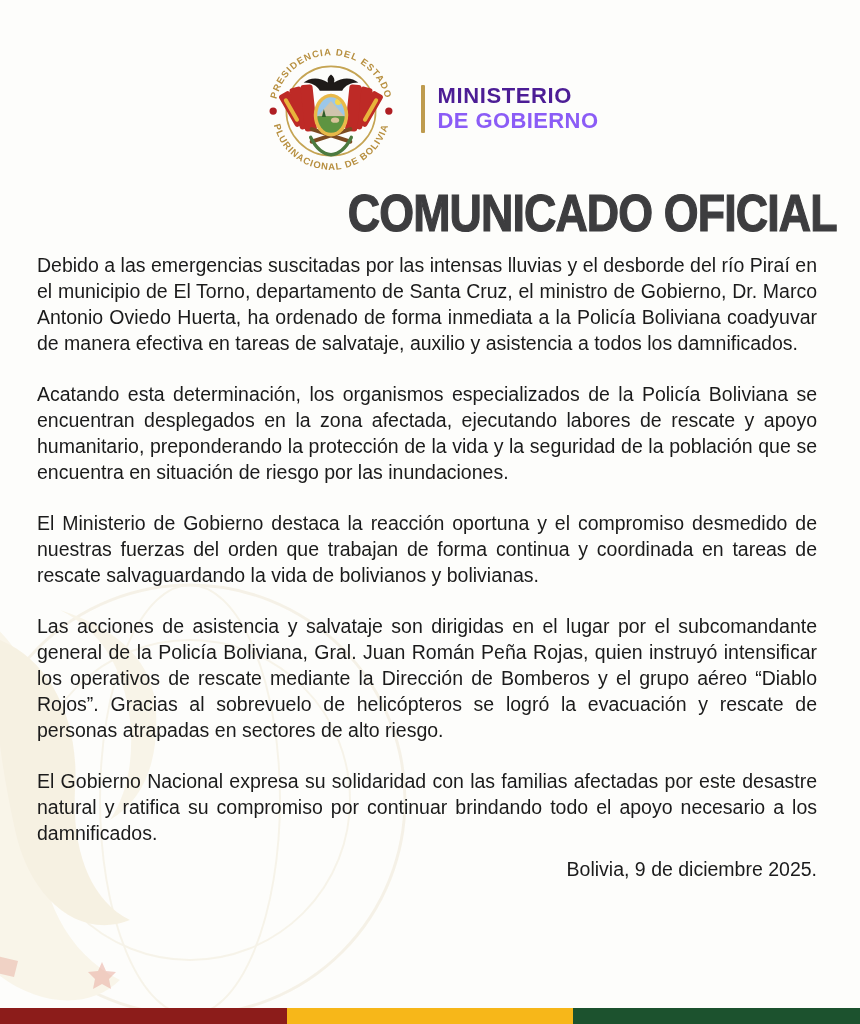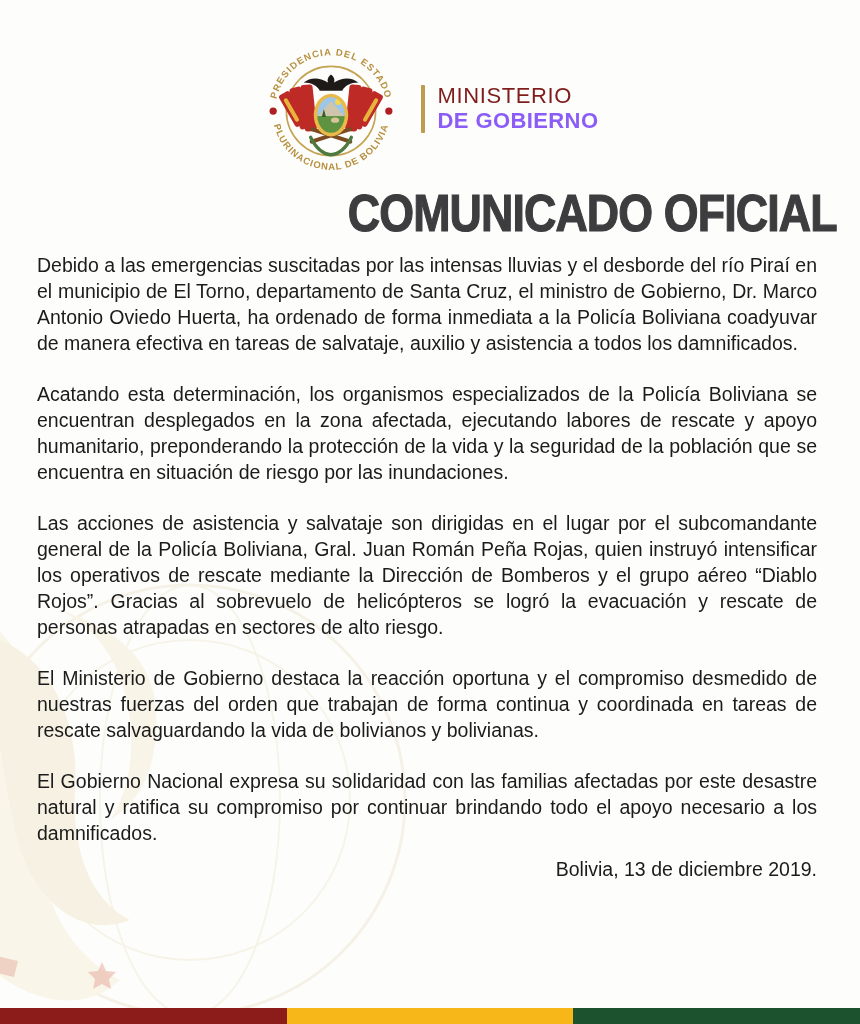--- a/index.html
+++ b/index.html
@@ -13,21 +13,21 @@
   .watermark { position:absolute; left:-150px; top:550px; width:570px; height:480px; pointer-events:none; }
 
   
   .header {
     position:absolute; top:40px; left:0; width:100%;
     display:flex; justify-content:center; align-items:center;
   }
   .seal-svg { width:138px; height:138px; display:block; }
   .header-divider { width:4px; height:48px; background:#BE9B4E; margin:0 13px 0 21px; border-radius:1px; }
   .ministry { display:flex; flex-direction:column; line-height:1.12; }
-  .ministry-line1 { color:#7f1d1d; font-weight:normal; font-size:22px; letter-spacing:0.6px; }
+  .ministry-line1 { color:#4c1d95; font-weight:bold; font-size:22px; letter-spacing:0.6px; }
   .ministry-line2 { color:#8b5cf6; font-weight:bold; font-size:22px; letter-spacing:0.4px; }
 
   
   .title-wrap { position:absolute; top:183px; left:16px; width:100%; text-align:right; }
   .title-text {
     display:inline-block; font-size:52px; font-weight:bold; color:#3D3D3F;
     letter-spacing:-1px; transform:scaleX(0.86); transform-origin:center;
     -webkit-text-stroke:1.2px #3D3D3F; white-space:nowrap;
   }
 
@@ -138,24 +138,24 @@
     </div>
   </div>
 
   <div class="title-wrap">
     <span class="title-text">COMUNICADO OFICIAL</span>
   </div>
 
   <div class="content">
     <p>Debido a las emergencias suscitadas por las intensas lluvias y el desborde del río Piraí en el municipio de El Torno, departamento de Santa Cruz, el ministro de Gobierno, Dr. Marco Antonio Oviedo Huerta, ha ordenado de forma inmediata a la Policía Boliviana coadyuvar de manera efectiva en tareas de salvataje, auxilio y asistencia a todos los damnificados.</p>
     <p>Acatando esta determinación, los organismos especializados de la Policía Boliviana se encuentran desplegados en la zona afectada, ejecutando labores de rescate y apoyo humanitario, preponderando la protección de la vida y la seguridad de la población que se encuentra en situación de riesgo por las inundaciones.</p>
+    <p>El Ministerio de Gobierno destaca la reacción oportuna y el compromiso desmedido de nuestras fuerzas del orden que trabajan de forma continua y coordinada en tareas de rescate salvaguardando la vida de bolivianos y bolivianas.</p>
     <p>Las acciones de asistencia y salvataje son dirigidas en el lugar por el subcomandante general de la Policía Boliviana, Gral. Juan Román Peña Rojas, quien instruyó intensificar los operativos de rescate mediante la Dirección de Bomberos y el grupo aéreo “Diablo Rojos”. Gracias al sobrevuelo de helicópteros se logró la evacuación y rescate de personas atrapadas en sectores de alto riesgo.</p>
-    <p>El Ministerio de Gobierno destaca la reacción oportuna y el compromiso desmedido de nuestras fuerzas del orden que trabajan de forma continua y coordinada en tareas de rescate salvaguardando la vida de bolivianos y bolivianas.</p>
     <p>El Gobierno Nacional expresa su solidaridad con las familias afectadas por este desastre natural y ratifica su compromiso por continuar brindando todo el apoyo necesario a los damnificados.</p>
-    <div class="dateline">Bolivia, 13 de diciembre 2019.</div>
+    <div class="dateline">Bolivia, 9 de diciembre 2025.</div>
   </div>
 
   <div class="bottom-bar">
     <div class="bar-red"></div>
     <div class="bar-yellow"></div>
     <div class="bar-green"></div>
   </div>
 
 </div>
 

